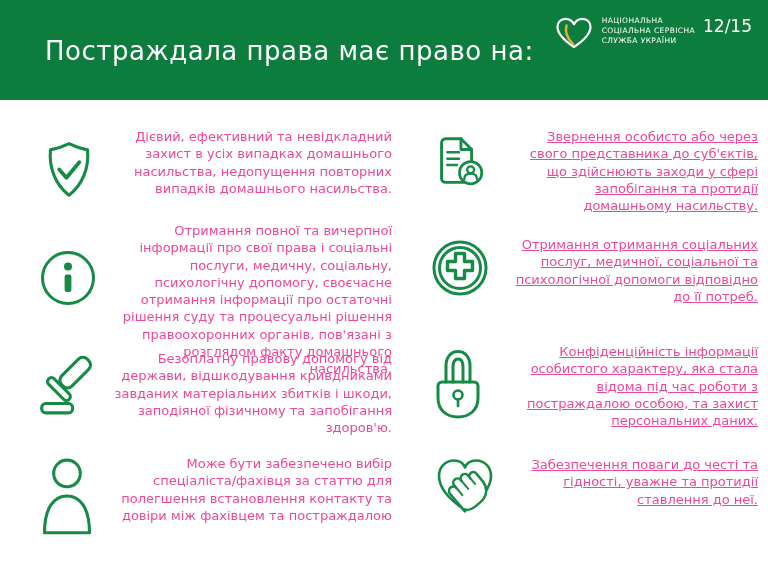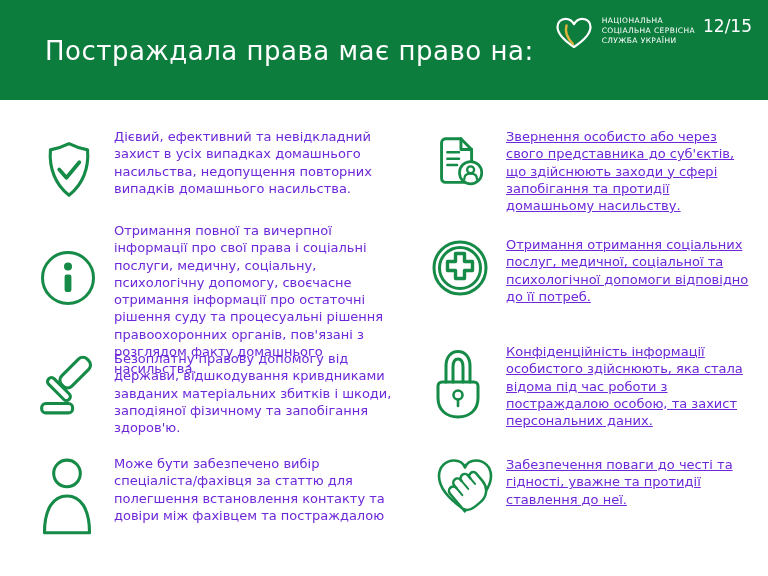--- a/index.html
+++ b/index.html
@@ -13,21 +13,21 @@
          letter-spacing:.5px;font-weight:400;white-space:nowrap;}
   .brand{position:absolute;right:16px;top:16px;display:flex;gap:8px;}
   .brand-text{color:#ffffff;font-size:7.5px;line-height:1.35;letter-spacing:.4px;
               text-transform:uppercase;font-weight:400;}
   .page-num{color:#ffffff;font-size:17px;font-weight:400;}
 
   
   .item{position:absolute;display:flex;}
   .icon-box{flex:0 0 78px;display:flex;justify-content:flex-start;}
   .icon-box svg{display:block;}
-  .txt{font-size:13px;line-height:1.33;color:#6d28d9;}
+  .txt{font-size:13px;line-height:1.33;color:#ec4899;text-align:right;}
   .l-col{left:36px;width:356px;}
   .r-col{left:428px;width:330px;}
   .l-col .txt{width:278px;}
   .r-col .txt{width:252px;text-decoration:underline;}
   .off5{margin-top:5px}.off24{margin-top:24px}.off2{margin-top:2px}
   .off3{margin-top:3px}.offm8{margin-top:-8px}
 
   svg .st{fill:none;stroke:#158b47;stroke-linecap:round;stroke-linejoin:round;}
   svg .fg{fill:#158b47;stroke:none;}
   svg .wf{fill:#ffffff;stroke:#158b47;stroke-linecap:round;stroke-linejoin:round;}
@@ -125,21 +125,21 @@
   <div class="item r-col" style="top:343px">
     <div class="icon-box off2">
       <svg width="60" height="82" viewBox="0 0 60 80">
         <path class="st" stroke-width="3" d="M18 36 V20 C18 11 23 5.5 30 5.5 C37 5.5 42 11 42 20 V36"></path>
         <path class="st" stroke-width="3" d="M25 36 V21 C25 16 27 13 30 13 C33 13 35 16 35 21 V36"></path>
         <path class="st" stroke-width="3" d="M14 36 H46 C48.2 36 50 37.8 50 40 V52 C50 64 41.5 71 30 71 C18.5 71 10 64 10 52 V40 C10 37.8 11.8 36 14 36 Z"></path>
         <circle class="st" stroke-width="2.6" cx="30" cy="49" r="4.5"></circle>
         <path class="st" stroke-width="2.6" d="M30 53.5 V60"></path>
       </svg>
     </div>
-    <div class="txt">Конфіденційність інформації особистого здійснюють, яка стала відома під час роботи з постраждалою особою, та захист персональних даних.</div>
+    <div class="txt">Конфіденційність інформації особистого характеру, яка стала відома під час роботи з постраждалою особою, та захист персональних даних.</div>
   </div>
 
   <div class="item r-col" style="top:456px">
     <div class="icon-box offm8">
       <svg width="74" height="78" viewBox="0 0 74 78">
         <path class="st" stroke-width="2.6" d="M37 62 C19 50 11 38.5 11 28 C11 19 17.5 12.5 26 12.5 C31.5 12.5 35.5 15.5 37 19.5 C38.5 15.5 42.5 12.5 48 12.5 C56.5 12.5 63 19 63 28 C63 38.5 55 50 37 62 Z"></path>
         <g transform="rotate(-40 35 44)">
           <path class="wf" stroke-width="2.5" d="M24 60 L24 37 C24 34.5 26 32.6 28.3 32.6 C30.6 32.6 32.5 34.5 32.5 37 L32.5 33.5 C32.5 31 34.4 29.1 36.8 29.1 C39.1 29.1 41 31 41 33.5 L41 34.5 C41 32.2 42.9 30.4 45.2 30.4 C47.5 30.4 49.4 32.2 49.4 34.5 L49.4 38 C49.4 36 51.2 34.4 53.2 34.4 C55.3 34.4 57 36 57 38.2 L57 48 C57 57 50.5 63 41.5 63 L36 63 C29.5 63 25.3 60.2 24 56.5 Z"></path>
           <path class="st" stroke-width="2" d="M32.5 37 L32.5 46 M41 34.5 L41 45 M49.4 38 L49.4 45.5"></path>
         </g>

